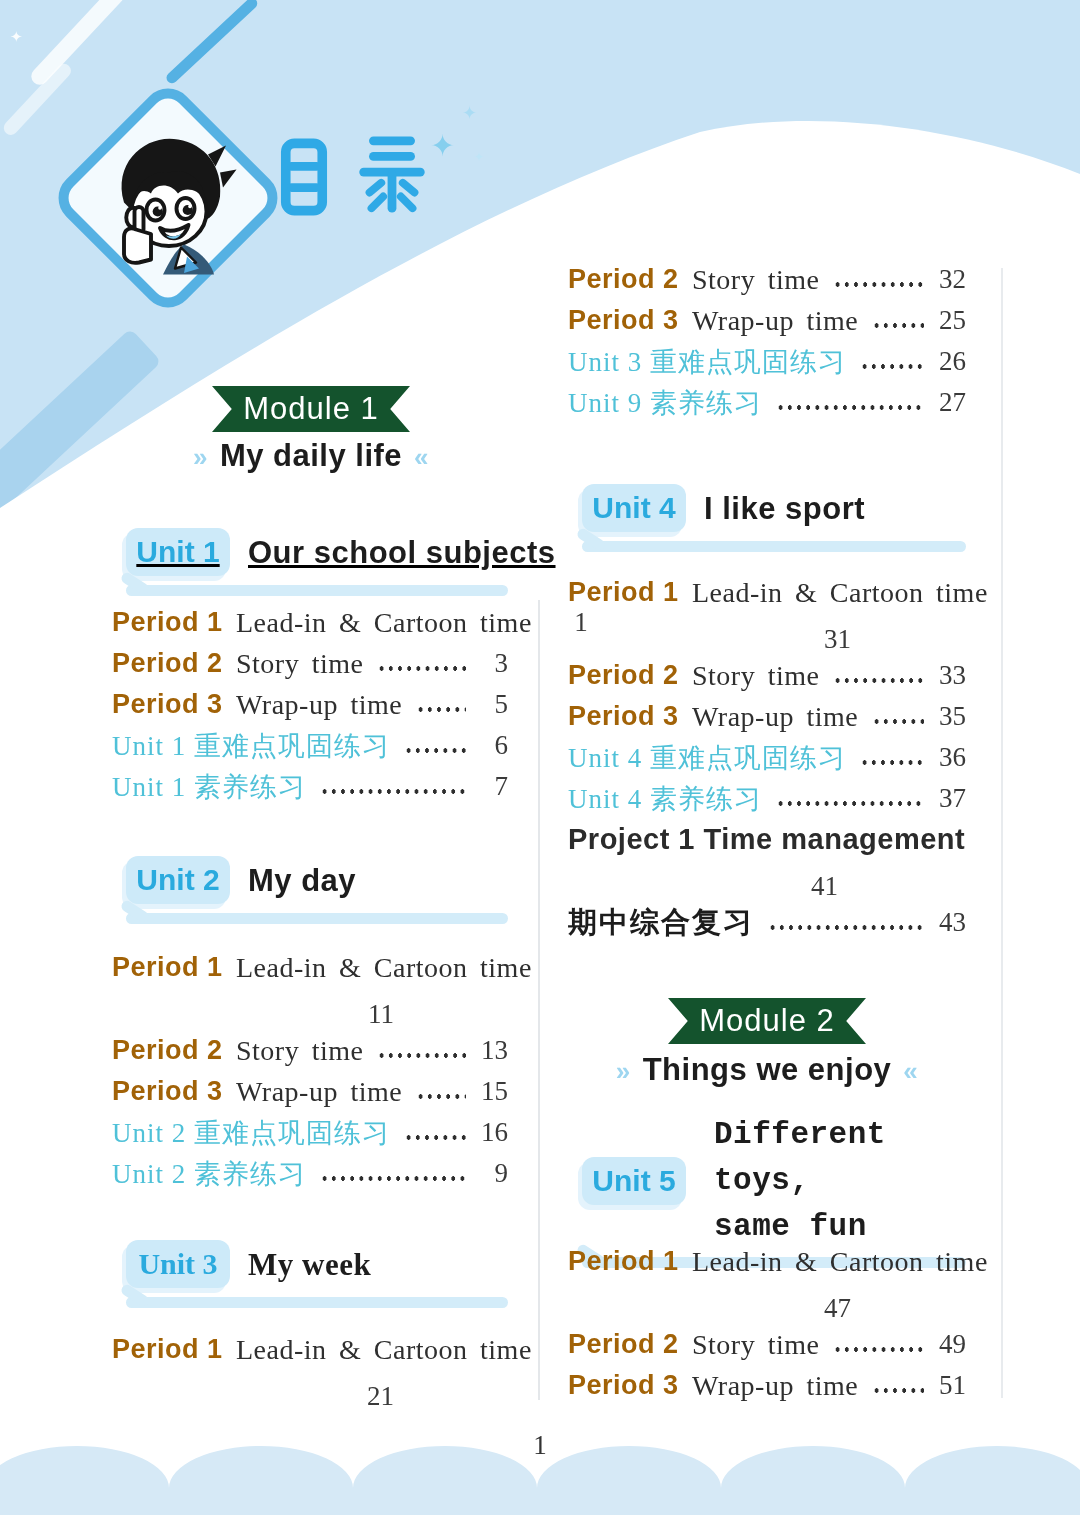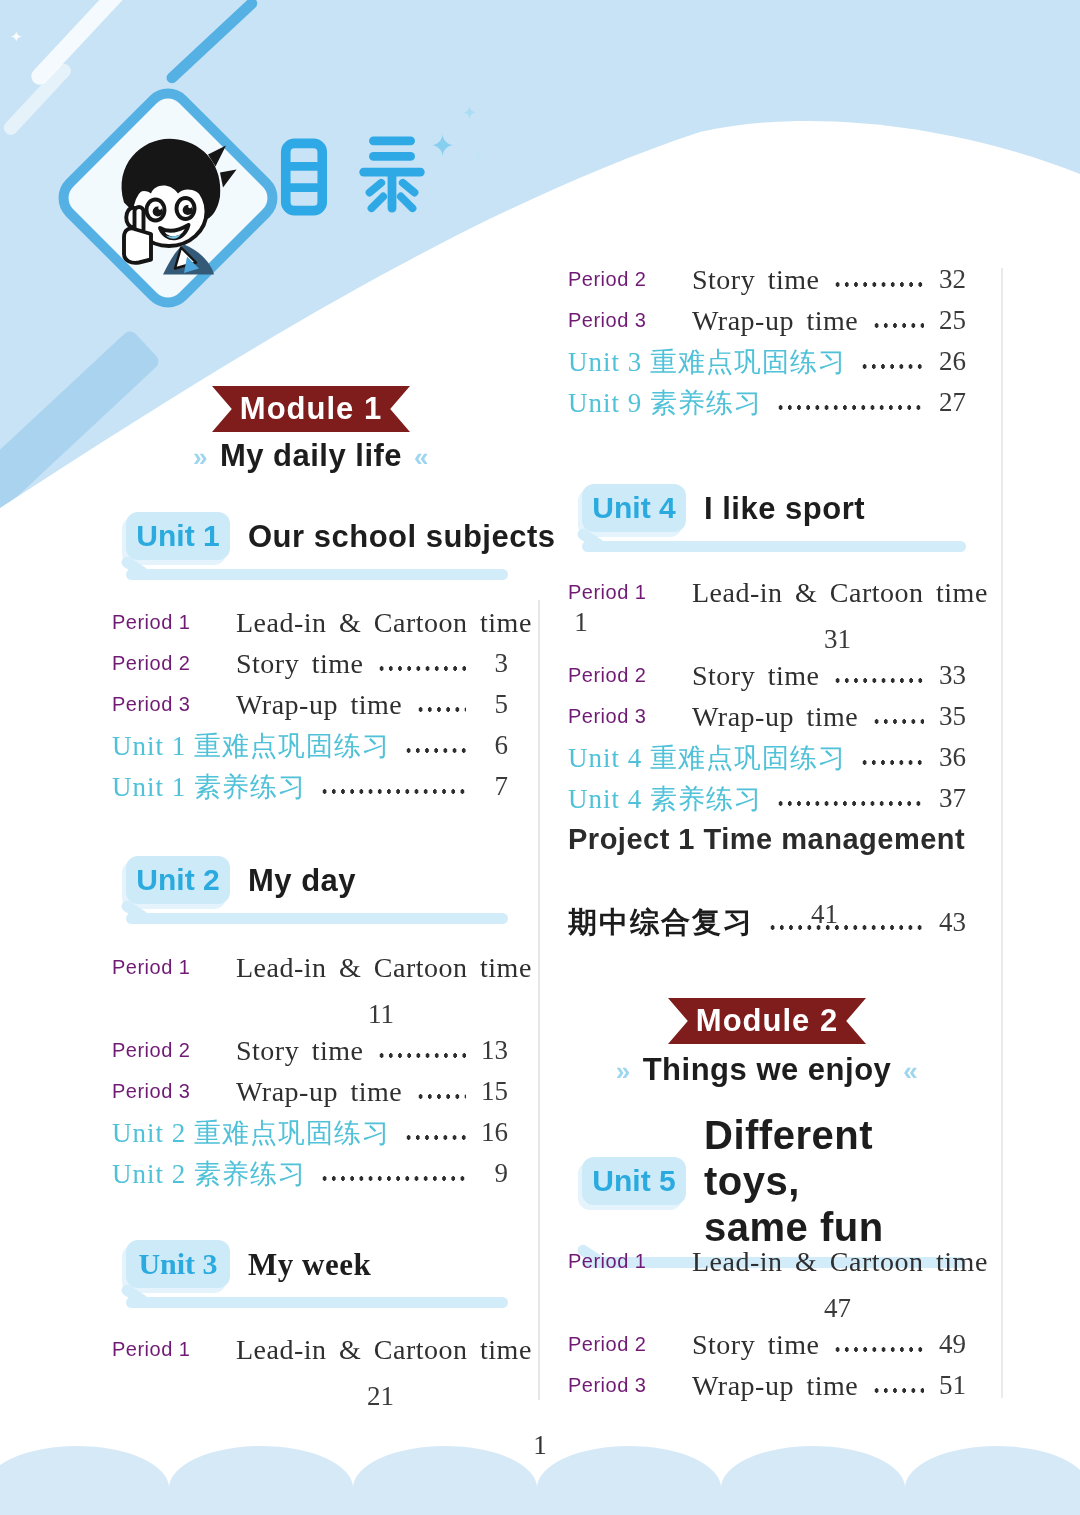--- a/index.html
+++ b/index.html
@@ -24,63 +24,63 @@
   .vline2{left:1001px;top:268px;height:1130px;background:rgba(130,145,160,.18);}
   
   .toc-title{position:absolute;left:280px;top:132px;display:flex;align-items:flex-end;gap:28px;}
   .sparkle{position:absolute;color:#86cfee;}
   .sp1{left:430px;top:128px;font-size:30px;}
   .sp2{left:462px;top:102px;font-size:18px;color:#aadcf4;}
   .sp3{left:474px;top:150px;font-size:12px;color:#bfe5f7;}
   .sp4{left:10px;top:28px;font-size:15px;color:rgba(255,255,255,.9);}
   .sr-hidden{position:absolute;width:1px;height:1px;overflow:hidden;clip-path:inset(50%);white-space:nowrap;}
   
-  .banner{position:absolute;width:198px;height:46px;background:#7f1d1d;color:#fff;
+  .banner{position:absolute;width:198px;height:46px;background:#14532d;color:#fff;
           display:flex;align-items:center;justify-content:center;
-          font-weight:700;font-size:31px;letter-spacing:1px;
+          font-weight:400;font-size:31px;letter-spacing:1px;
           clip-path:polygon(0 0,100% 0,90% 50%,100% 100%,0 100%,10% 50%);text-align:center;}
   .banner-m1{left:212px;top:386px;}
   .banner-m2{left:668px;top:998px;}
   .subtitle{position:absolute;width:398px;text-align:center;font-weight:700;font-size:31px;
             color:#1d1d1d;letter-spacing:.5px;}
   .subtitle-m1{left:112px;top:438px;}
   .subtitle-m2{left:568px;top:1052px;}
   .arrow{font-size:26px;color:#9ed6f0;font-weight:700;margin:0 12px;}
   
   .uh{position:absolute;width:382px;}
   .uh-row{display:flex;align-items:flex-start;}
   .badge{flex:none;width:104px;height:48px;background:#cdeaf9;border-radius:12px;
          display:flex;align-items:center;justify-content:center;
          font-weight:700;font-size:30px;color:#2aaade;box-shadow:-4px 5px 0 #e4f3fc;}
   .utitle{font-weight:700;font-size:31px;color:#1d1d1d;margin-left:18px;line-height:50px;
           letter-spacing:.5px;white-space:nowrap;}
-  .utitle5{font-weight:700;font-size:40px;color:#1d1d1d;margin-left:18px;line-height:46px;letter-spacing:.5px;}
+  .utitle5{font-weight:700;font-size:31px;color:#1d1d1d;margin-left:28px;line-height:46px;letter-spacing:.5px;font-family:Liberation Mono, monospace;}
   .uline{height:11px;border-radius:7px;background:#d3ecf9;margin-top:7px;position:relative;}
   .uline::before{content:"";position:absolute;left:-6px;top:-7px;width:30px;height:11px;
                  border-radius:7px;background:#d3ecf9;transform:rotate(33deg);}
-  .uh1{left:126px;top:512px;}
+  .uh1{left:126px;top:528px;text-decoration:underline;}
   .uh2{left:126px;top:856px;}
   .uh3{left:126px;top:1240px;font-family:Liberation Serif, serif;}
   .uh4{left:582px;top:484px;width:384px;}
   .uh5{left:582px;top:1112px;width:384px;}
   .uh5 .uh-row{align-items:center;}
   
   .list{position:absolute;width:396px;}
   .list-u1{left:112px;top:602px;}
   .list-u2{left:112px;top:947px;}
   .list-u3{left:112px;top:1329px;}
   .list-u3c{left:568px;top:259px;width:398px;}
   .list-u4{left:568px;top:572px;width:398px;}
   .list-u5{left:568px;top:1241px;width:398px;}
   .row{display:flex;align-items:center;height:41px;}
   .roww{height:83px;}
   .l1{display:flex;align-items:center;height:41px;}
   .l2{display:flex;align-items:center;height:42px;padding-left:136px;flex-direction:column;}
-  .l2p{padding-left:110px;margin-top:28px;}
-  .plabel{flex:none;width:124px;font-weight:400;font-size:20px;color:#701a75;letter-spacing:.5px;}
+  .l2p{padding-left:110px;}
+  .plabel{flex:none;width:124px;font-weight:700;font-size:27px;color:#a16207;letter-spacing:.5px;}
   .ptitle{font-family:"Liberation Serif",serif;font-size:28px;color:#2f2f2f;
           word-spacing:5px;letter-spacing:.5px;white-space:nowrap;}
   .cn{font-family:"Liberation Serif",serif;font-size:27px;color:#4fc1d8;
       letter-spacing:1px;white-space:nowrap;}
   .project{font-weight:600;font-size:29px;color:#2b2b2b;letter-spacing:.5px;white-space:nowrap;}
   .midterm{font-weight:700;font-size:29px;color:#1c1c1c;letter-spacing:2px;white-space:nowrap;}
   .dots{flex:1;height:7px;margin:0 10px 0 14px;position:relative;top:5px;
         background-image:radial-gradient(circle,#2d2d2d 2.1px,rgba(0,0,0,0) 2.3px);
         background-size:9.2px 7px;background-repeat:repeat-x;background-position:0 50%;}
   .pnum{flex:none;min-width:32px;text-align:right;font-family:"Liberation Serif",serif;

